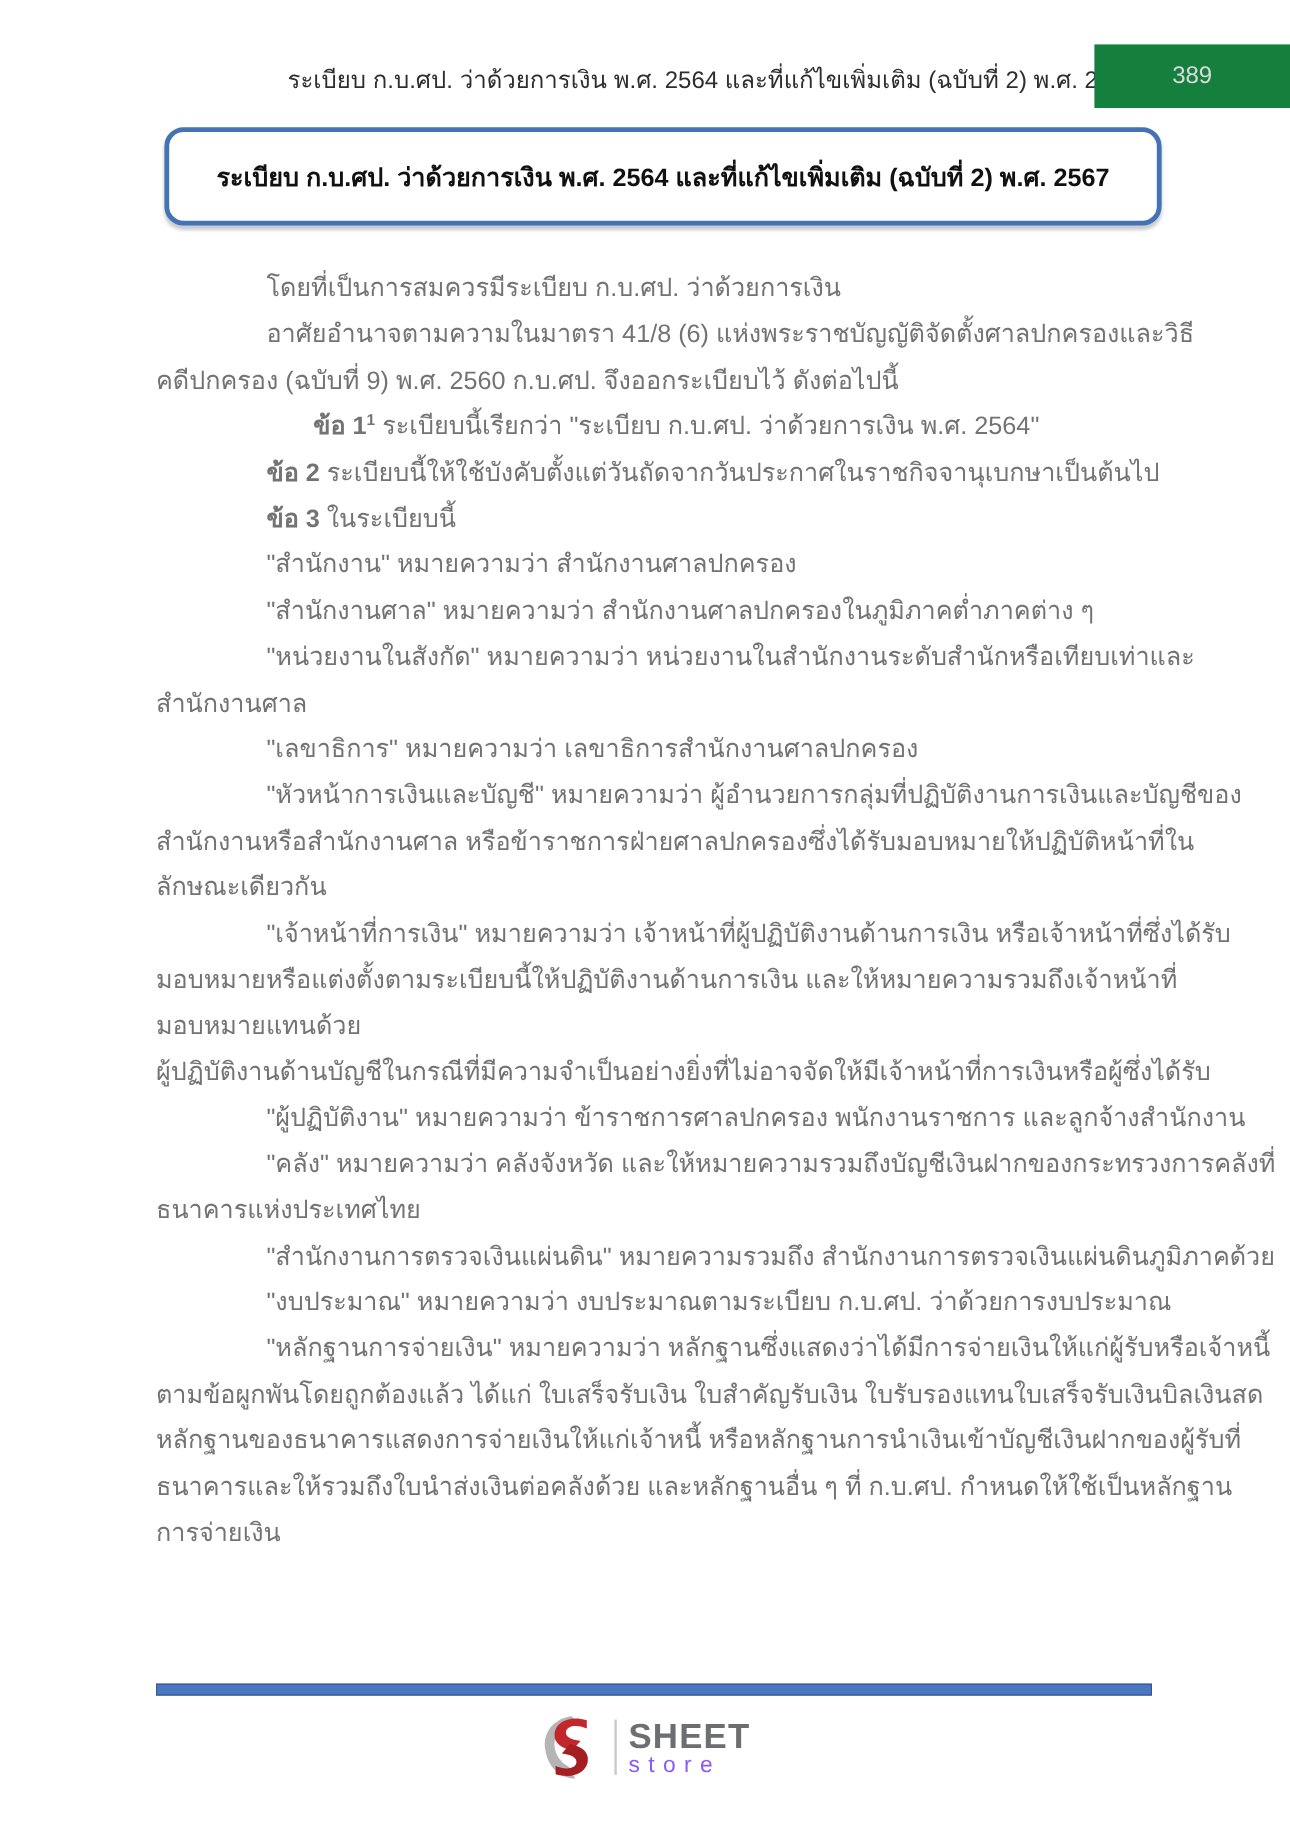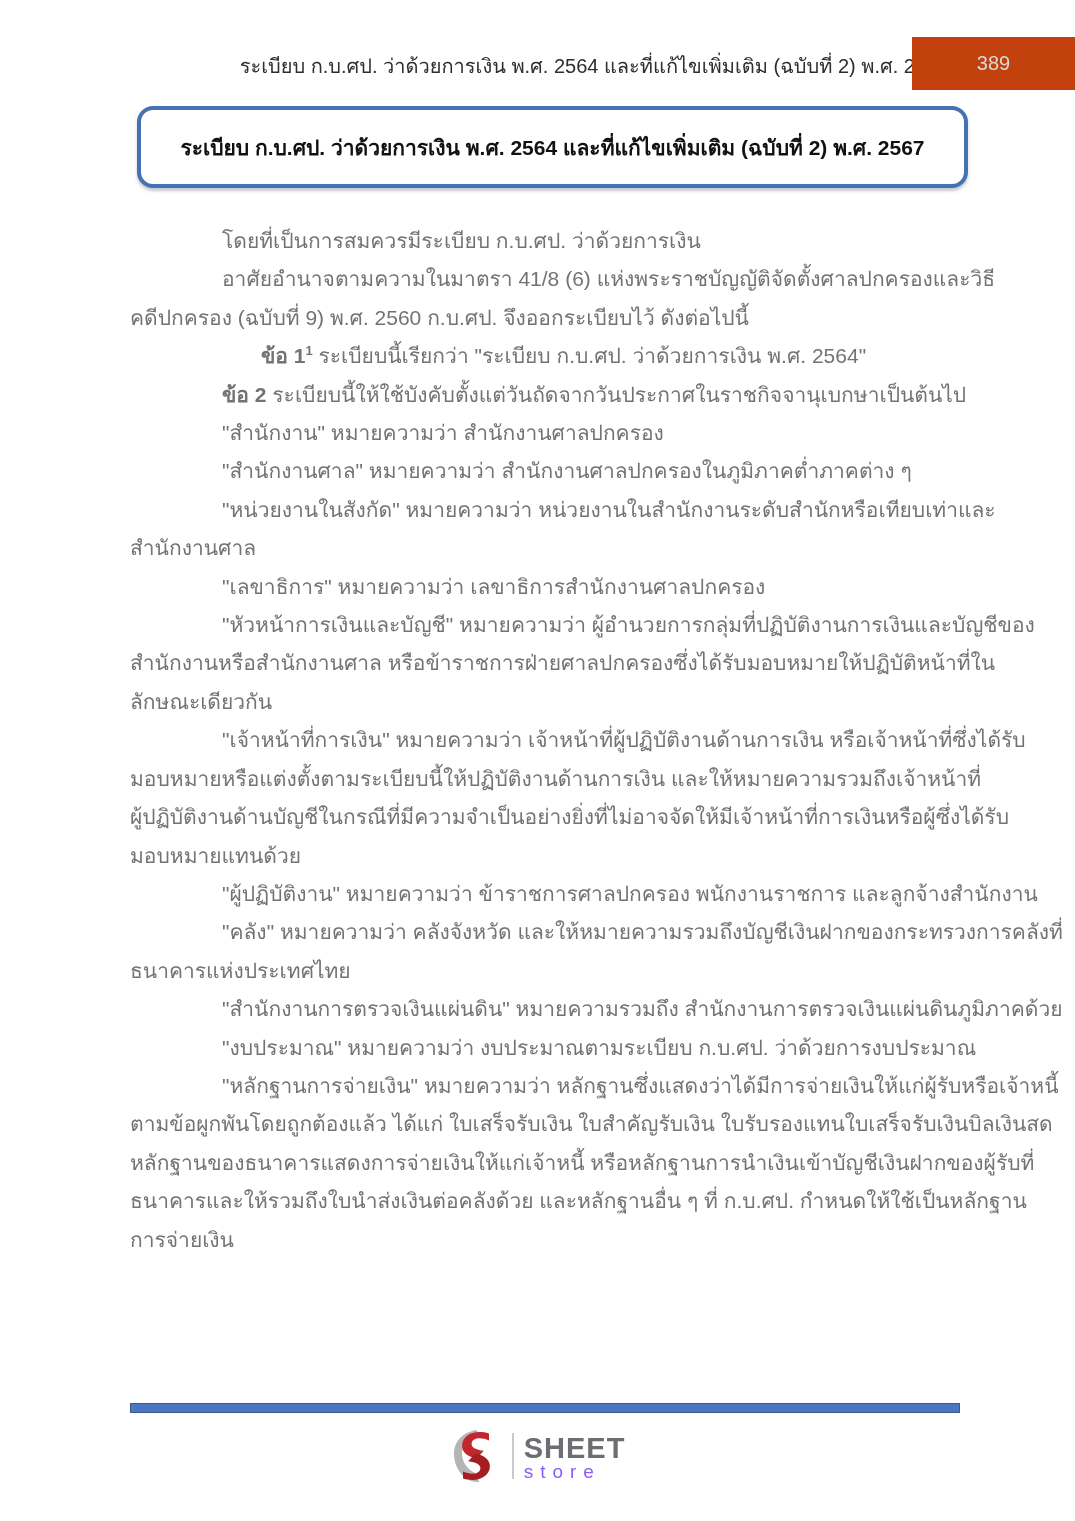--- a/index.html
+++ b/index.html
@@ -12,21 +12,21 @@
     overflow:hidden;
   }
   
   .header-title {
     position:absolute; left:130px; top:50px; width:928px;
     text-align:center; font-size:20px; color:#2e2e2e;
     white-space:nowrap;
   }
   .page-number-box {
     position:absolute; left:912px; top:37px; width:163px; height:53px;
-    background:#c2410c;
+    background:#15803d;
     display:flex; align-items:center; justify-content:center;
     font-size:20px; color:#d9d9d9; z-index:5;
   }
   
   .title-box {
     position:absolute; left:137px; top:106px; width:823px; height:74px;
     border:4px solid #4472b4; border-radius:16px;
     background:#ffffff;
     box-shadow:0 3px 3px rgba(130,140,150,0.45);
     display:flex; align-items:center; justify-content:center;
@@ -72,32 +72,33 @@
   <div class="title-box">
     <div class="title-text">ระเบียบ ก.บ.ศป. ว่าด้วยการเงิน พ.ศ. 2564 และที่แก้ไขเพิ่มเติม (ฉบับที่ 2) พ.ศ. 2567</div>
   </div>
 
   <div class="body-text" id="doc-body">
       <div class="line indent"><span>โดยที่เป็นการสมควรมีระเบียบ ก.บ.ศป. ว่าด้วยการเงิน</span></div>
       <div class="line indent"><span>อาศัยอำนาจตามความในมาตรา  41/8 (6) แห่งพระราชบัญญัติจัดตั้งศาลปกครองและวิธี</span></div>
       <div class="line"><span>คดีปกครอง (ฉบับที่ 9) พ.ศ. 2560 ก.บ.ศป. จึงออกระเบียบไว้ ดังต่อไปนี้</span></div>
       <div class="line indent"><span style="font-weight: 700; margin-left: 39px;">ข้อ 1</span><sup style="font-weight: 700;">1</sup><span> ระเบียบนี้เรียกว่า "ระเบียบ ก.บ.ศป. ว่าด้วยการเงิน พ.ศ. 2564"</span></div>
       <div class="line indent"><span style="font-weight: 700;">ข้อ 2</span><span> ระเบียบนี้ให้ใช้บังคับตั้งแต่วันถัดจากวันประกาศในราชกิจจานุเบกษาเป็นต้นไป</span></div>
+      <div class="line indent"><span style="font-weight: 700;">ข้อ 3</span><span> ในระเบียบนี้</span></div>
       <div class="line indent"><span>"สำนักงาน" หมายความว่า สำนักงานศาลปกครอง</span></div>
       <div class="line indent"><span>"สำนักงานศาล" หมายความว่า สำนักงานศาลปกครองในภูมิภาคต่ำภาคต่าง ๆ</span></div>
       <div class="line indent"><span>"หน่วยงานในสังกัด" หมายความว่า หน่วยงานในสำนักงานระดับสำนักหรือเทียบเท่าและ</span></div>
       <div class="line"><span>สำนักงานศาล</span></div>
       <div class="line indent"><span>"เลขาธิการ" หมายความว่า เลขาธิการสำนักงานศาลปกครอง</span></div>
       <div class="line indent"><span>"หัวหน้าการเงินและบัญชี" หมายความว่า ผู้อำนวยการกลุ่มที่ปฏิบัติงานการเงินและบัญชีของ</span></div>
       <div class="line"><span>สำนักงานหรือสำนักงานศาล หรือข้าราชการฝ่ายศาลปกครองซึ่งได้รับมอบหมายให้ปฏิบัติหน้าที่ใน</span></div>
       <div class="line"><span>ลักษณะเดียวกัน</span></div>
       <div class="line indent"><span>"เจ้าหน้าที่การเงิน" หมายความว่า เจ้าหน้าที่ผู้ปฏิบัติงานด้านการเงิน หรือเจ้าหน้าที่ซึ่งได้รับ</span></div>
       <div class="line"><span>มอบหมายหรือแต่งตั้งตามระเบียบนี้ให้ปฏิบัติงานด้านการเงิน และให้หมายความรวมถึงเจ้าหน้าที่</span></div>
+      <div class="line"><span>มอบหมายแทนด้วย</span></div>
       <div class="line"><span>ผู้ปฏิบัติงานด้านบัญชีในกรณีที่มีความจำเป็นอย่างยิ่งที่ไม่อาจจัดให้มีเจ้าหน้าที่การเงินหรือผู้ซึ่งได้รับ</span></div>
-      <div class="line"><span>มอบหมายแทนด้วย</span></div>
       <div class="line indent"><span>"ผู้ปฏิบัติงาน" หมายความว่า ข้าราชการศาลปกครอง พนักงานราชการ และลูกจ้างสำนักงาน</span></div>
       <div class="line indent"><span>"คลัง" หมายความว่า คลังจังหวัด และให้หมายความรวมถึงบัญชีเงินฝากของกระทรวงการคลังที่</span></div>
       <div class="line"><span>ธนาคารแห่งประเทศไทย</span></div>
       <div class="line indent"><span>"สำนักงานการตรวจเงินแผ่นดิน" หมายความรวมถึง สำนักงานการตรวจเงินแผ่นดินภูมิภาคด้วย</span></div>
       <div class="line indent"><span>"งบประมาณ" หมายความว่า งบประมาณตามระเบียบ ก.บ.ศป. ว่าด้วยการงบประมาณ</span></div>
       <div class="line indent"><span>"หลักฐานการจ่ายเงิน" หมายความว่า หลักฐานซึ่งแสดงว่าได้มีการจ่ายเงินให้แก่ผู้รับหรือเจ้าหนี้</span></div>
       <div class="line"><span>ตามข้อผูกพันโดยถูกต้องแล้ว ได้แก่ ใบเสร็จรับเงิน ใบสำคัญรับเงิน ใบรับรองแทนใบเสร็จรับเงินบิลเงินสด</span></div>
       <div class="line"><span>หลักฐานของธนาคารแสดงการจ่ายเงินให้แก่เจ้าหนี้ หรือหลักฐานการนำเงินเข้าบัญชีเงินฝากของผู้รับที่</span></div>
       <div class="line"><span>ธนาคารและให้รวมถึงใบนำส่งเงินต่อคลังด้วย และหลักฐานอื่น ๆ ที่ ก.บ.ศป. กำหนดให้ใช้เป็นหลักฐาน</span></div>
       <div class="line"><span>การจ่ายเงิน</span></div>

